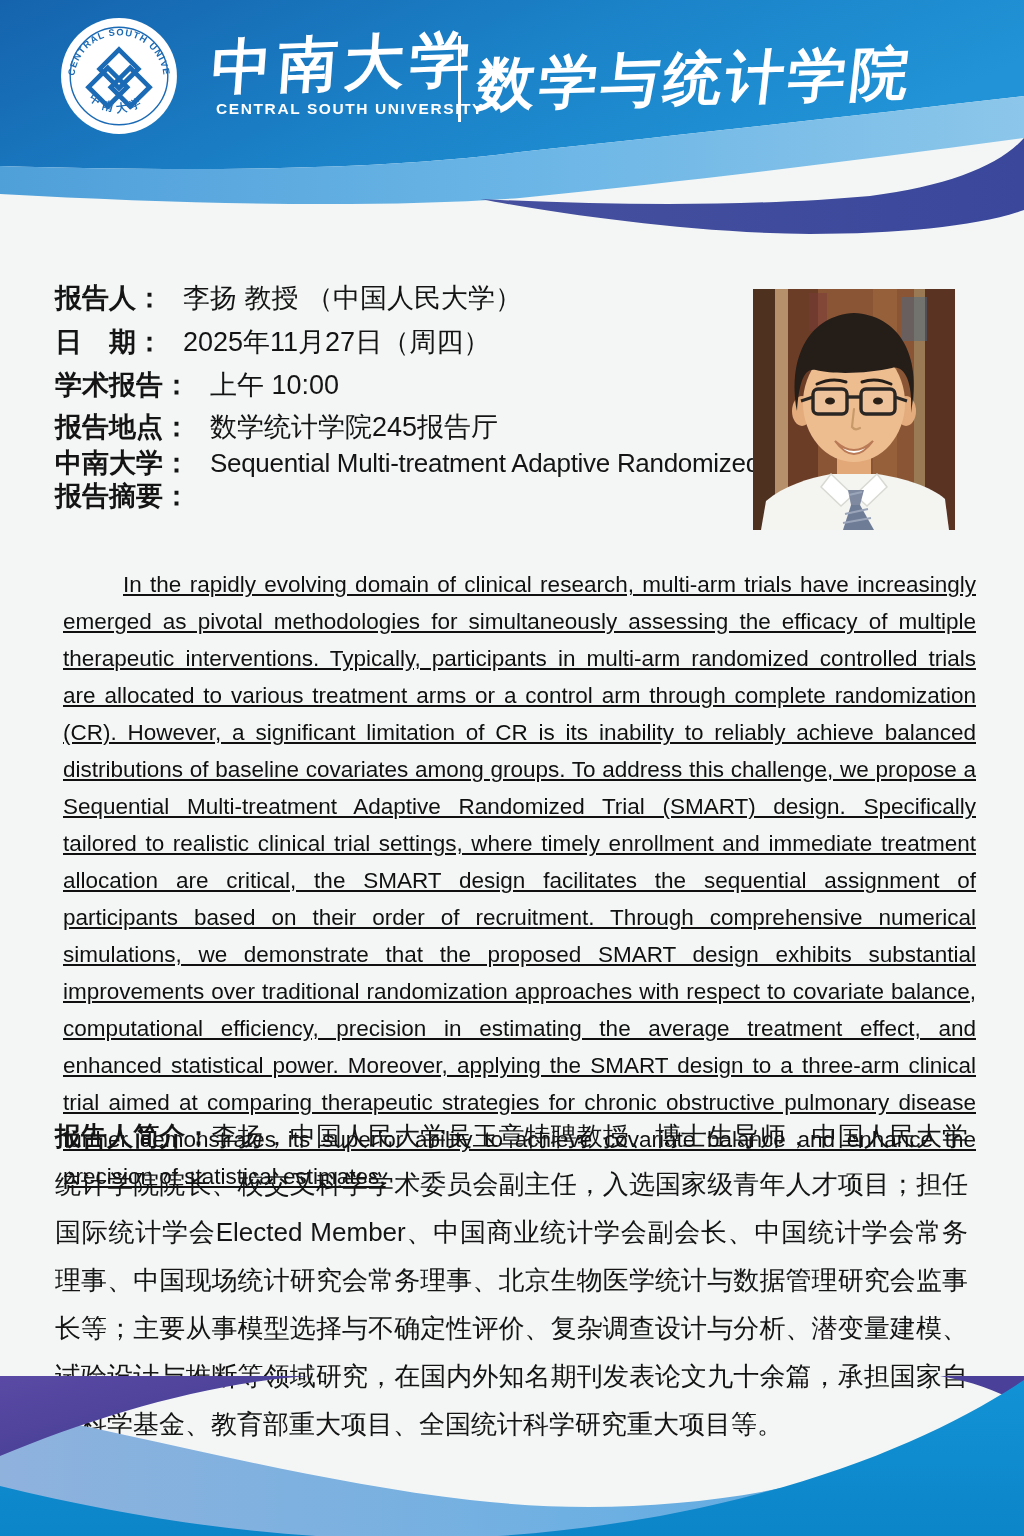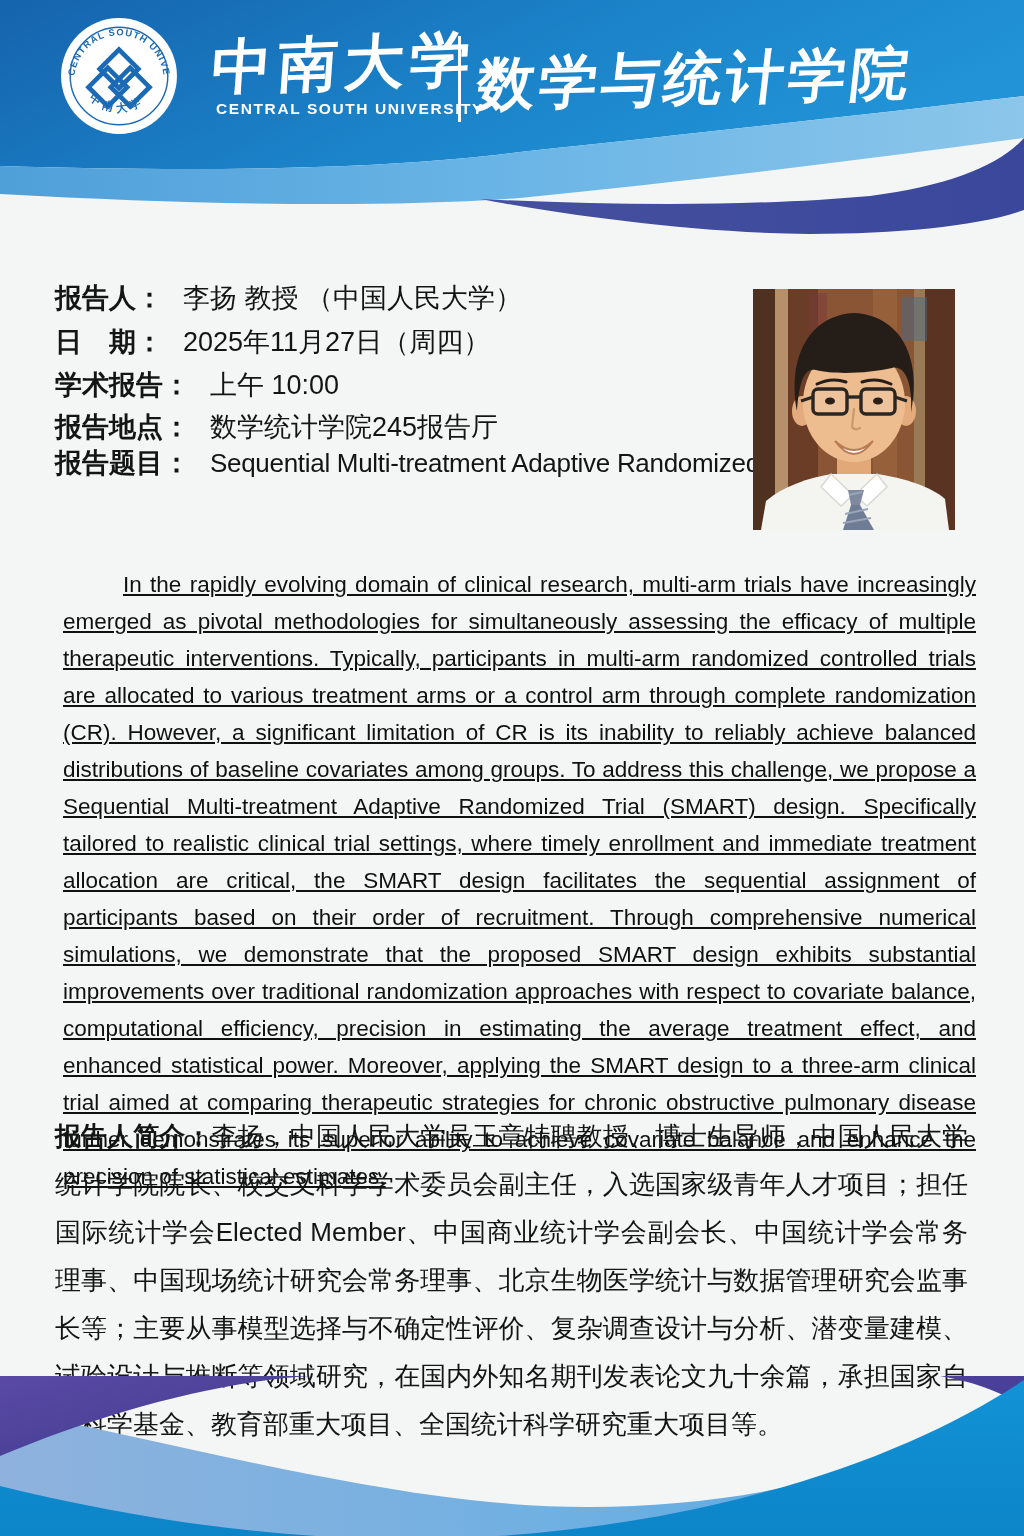--- a/index.html
+++ b/index.html
@@ -131,21 +131,24 @@
     <div class="info-row r2">
       <span class="lbl">日　期：</span><span class="val">2025年11月27日（周四）</span>
     </div>
     <div class="info-row r4">
       <span class="lbl">学术报告：</span><span class="val">上午 10:00</span>
     </div>
     <div class="info-row r5">
       <span class="lbl">报告地点：</span><span class="val">数学统计学院245报告厅</span>
     </div>
     <div class="info-row r6">
-      <span class="lbl">报告题目：</span><span class="val val-en">Sequential Multi-treatment Adaptive Randomized Trial</span>
+      <span class="lbl">中南大学：</span><span class="val val-en">Sequential Multi-treatment Adaptive Randomized Trial</span>
+    </div>
+    <div class="info-row r7">
+      <span class="lbl">报告摘要：</span><span class="val"></span>
     </div>
   </div>
 
   <svg class="photo" viewBox="0 0 202 241" aria-hidden="true">
 
     <rect x="0" y="0" width="202" height="241" fill="#7c4a2c"></rect>
     <rect x="0" y="0" width="22" height="241" fill="#4f3120"></rect>
     <rect x="22" y="0" width="13" height="241" fill="#b5906b"></rect>
     <rect x="35" y="0" width="30" height="241" fill="#6b3d26"></rect>
     <rect x="65" y="0" width="96" height="241" fill="#8a5535"></rect>

